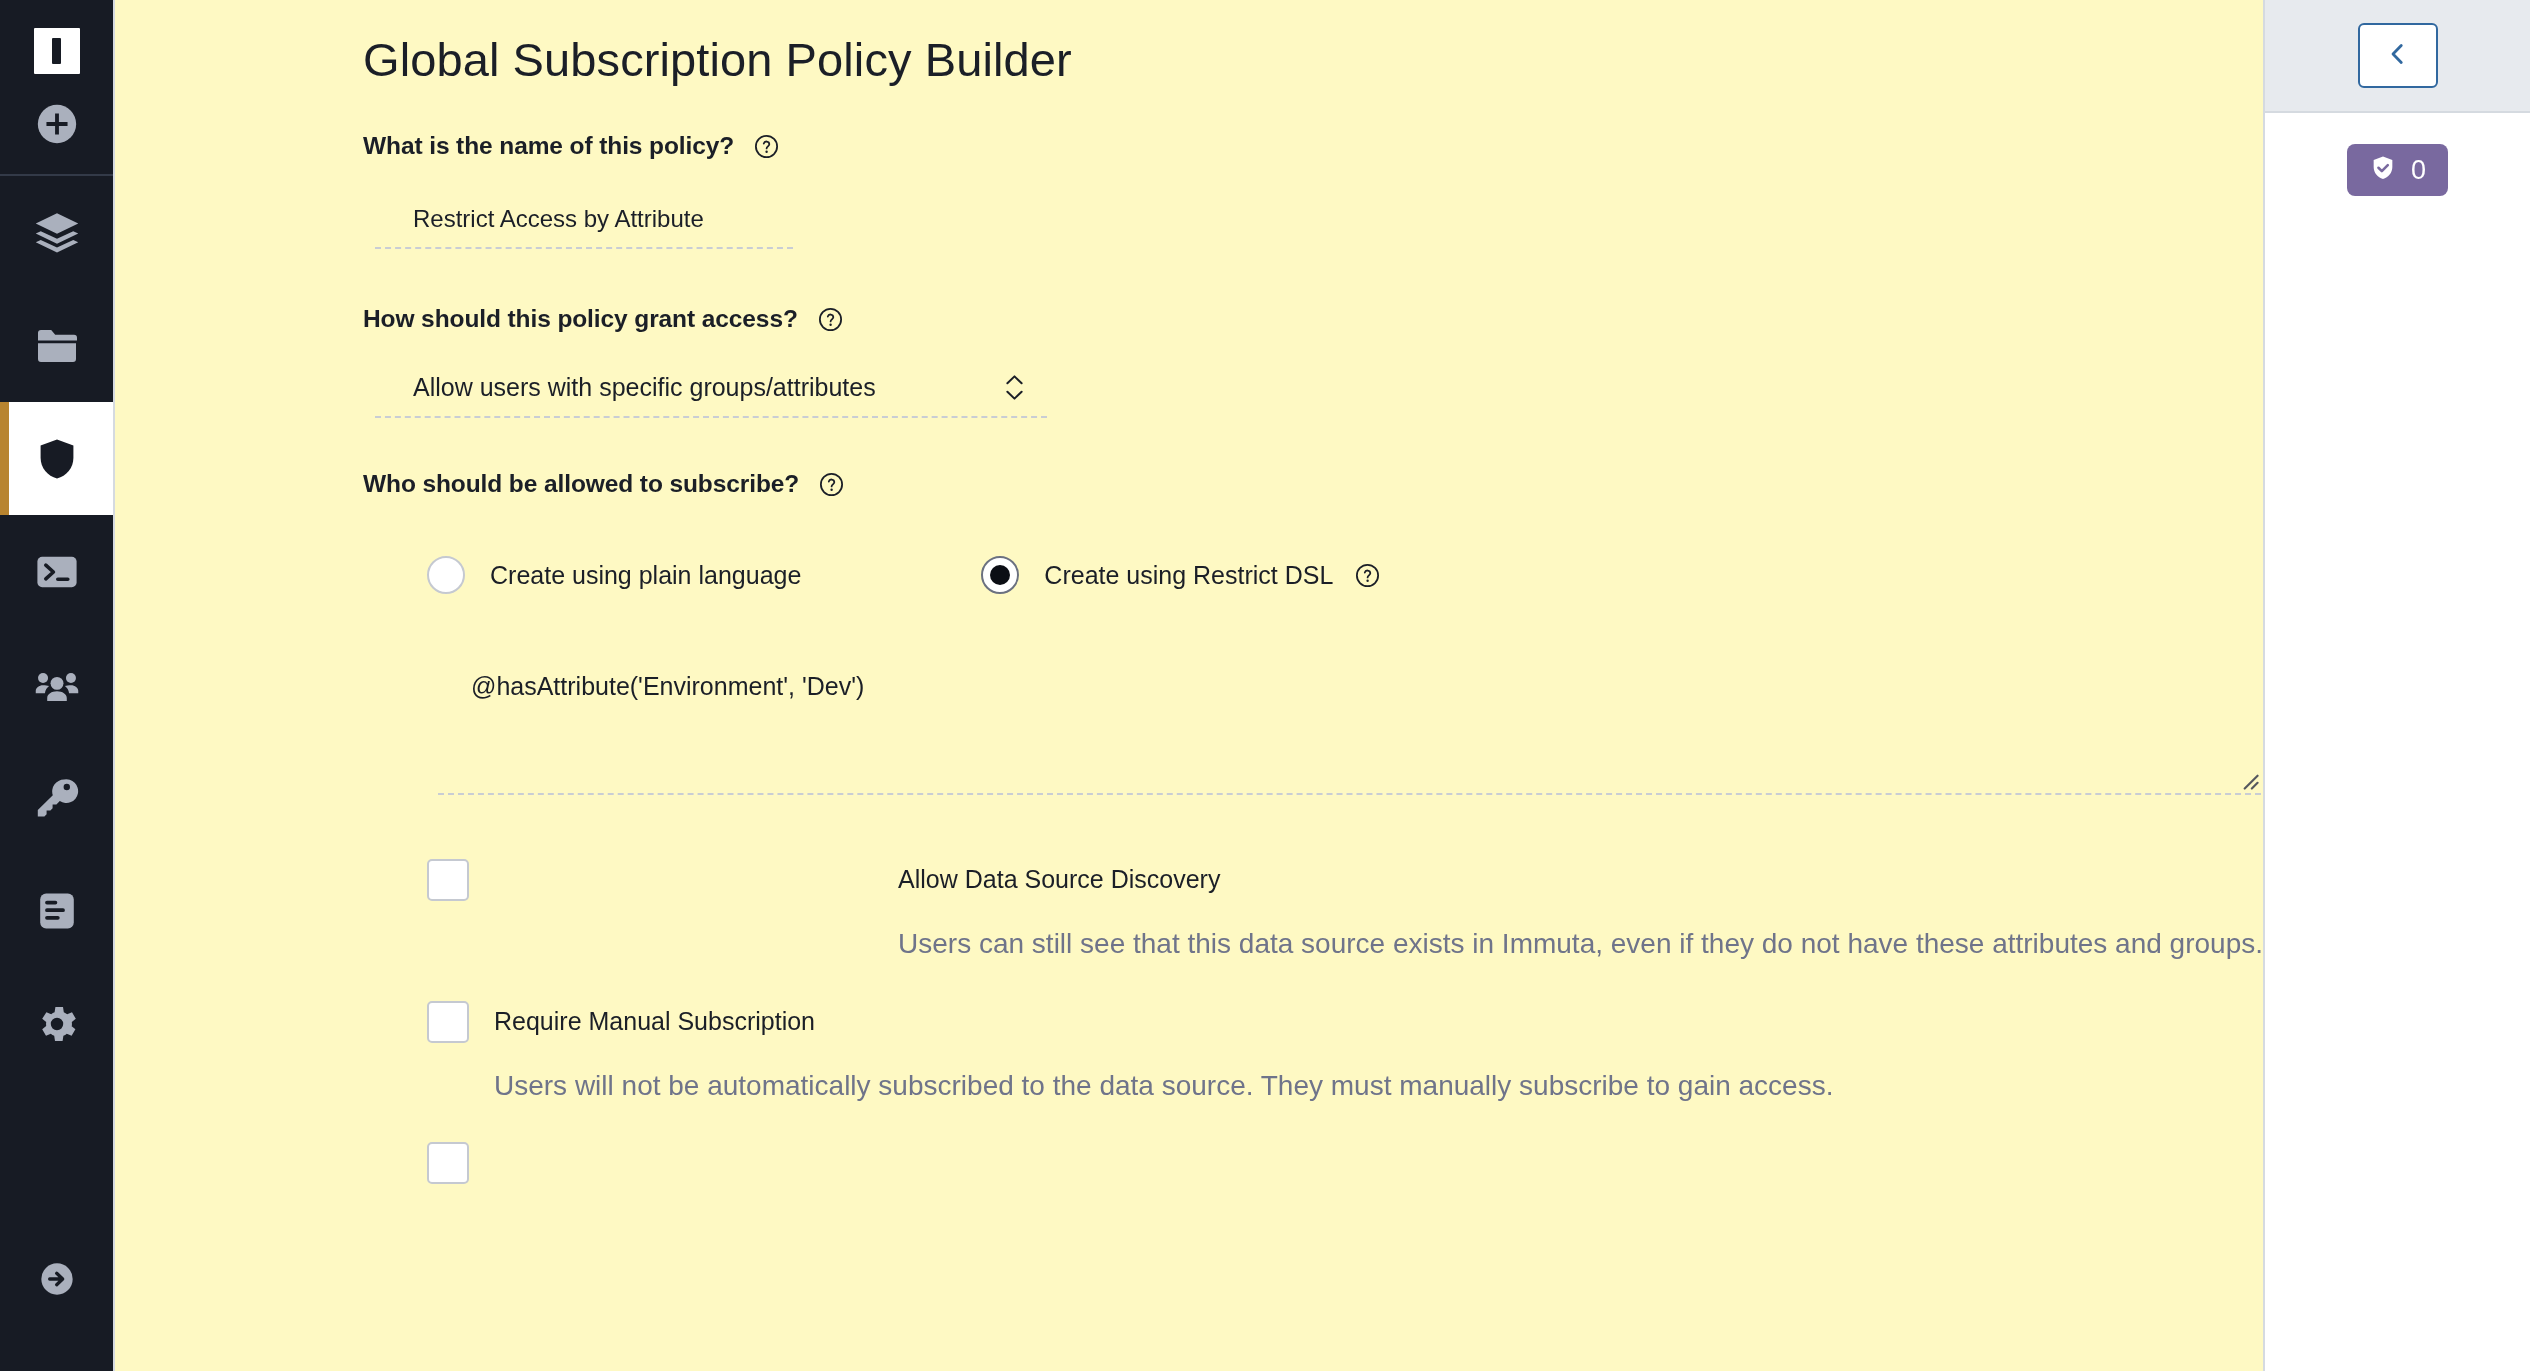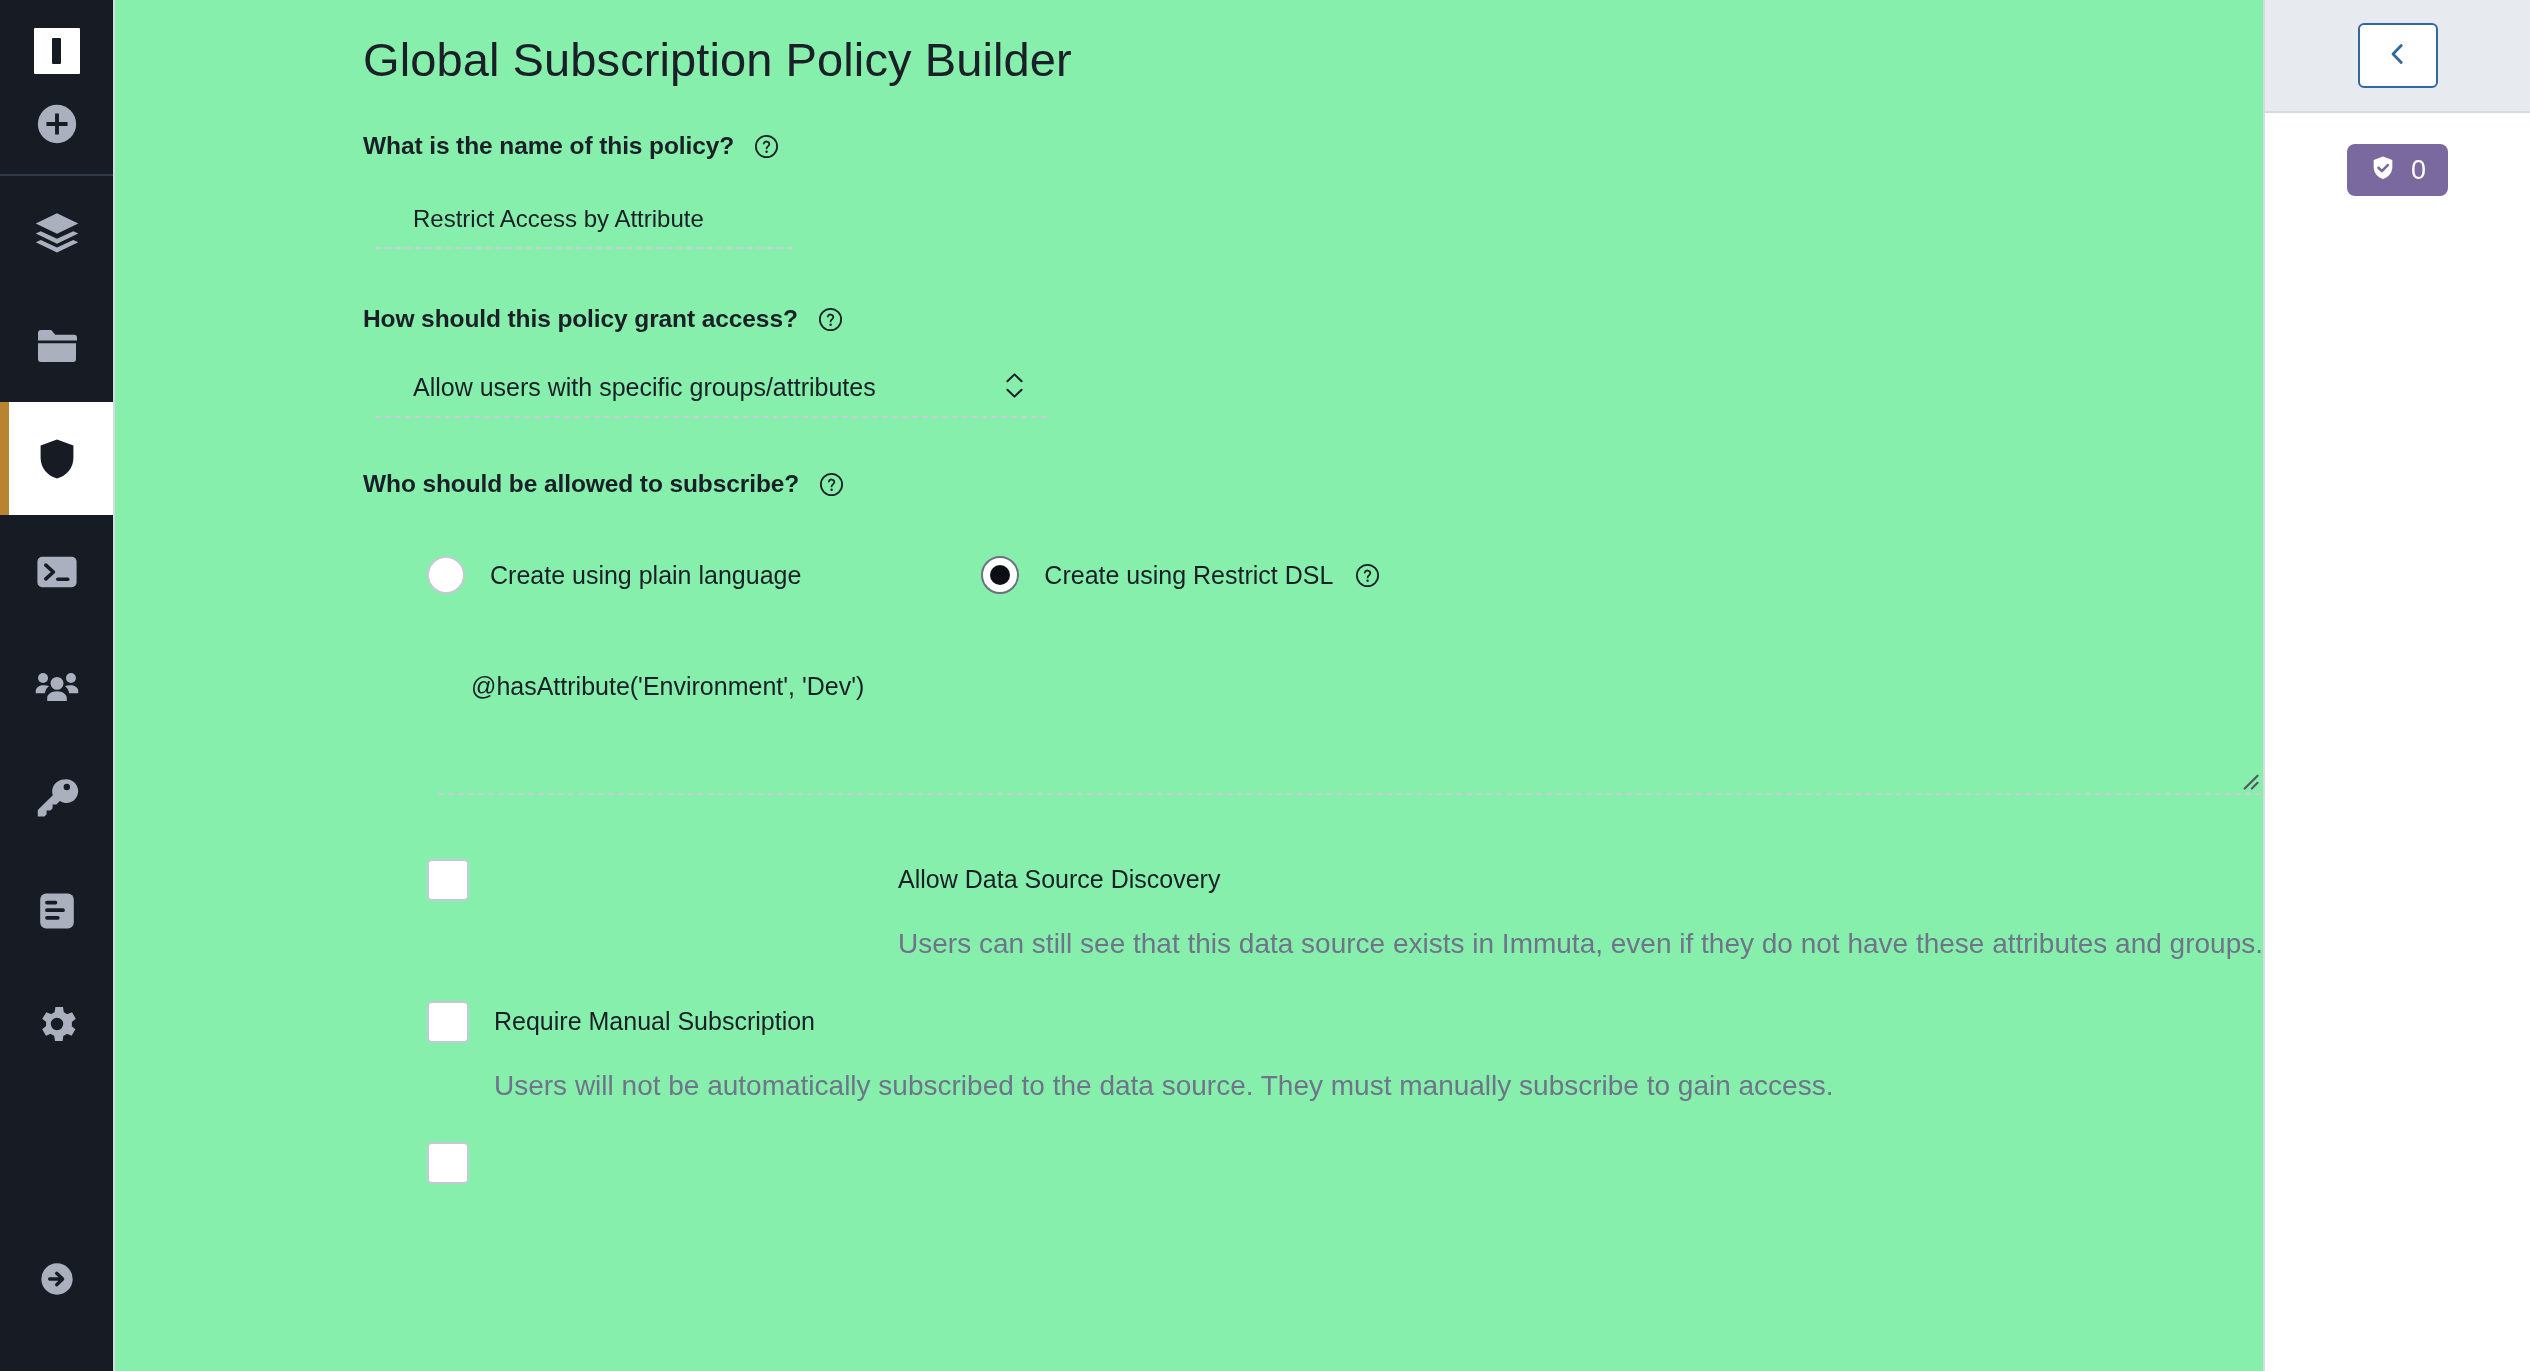--- a/index.html
+++ b/index.html
@@ -83,21 +83,21 @@
   .main-wrap {
     flex: 1 1 auto;
     height: 1371px;
     display: flex;
     min-width: 0;
   }
   .content {
     width: 2152px;
     flex: 0 0 2152px;
     height: 1371px;
-    background: #86efac;
+    background: #fef9c3;
     border-left: 2px solid #d5dae0;
     border-right: 2px solid #d5dae0;
     box-sizing: border-box;
     overflow: hidden;
     position: relative;
   }
   .page-title {
     font-size: 47px;
     font-weight: 400;
     color: #1b1f27;
@@ -144,21 +144,21 @@
     display: block;
   }
   #policy-name-input { width: 418px; margin: 35px 0 0 12px; }
 
   .select-row {
     position: relative;
     width: 672px;
     margin: 30px 0 0 12px;
     border-bottom: 2px dashed #c9cdd4;
     display: flex;
-    align-items: flex-start;
+    align-items: center;
     justify-content: space-between;
     padding: 10px 24px 14px 38px;
     box-sizing: border-box;
   }
   .select-row .sel-val {
     font-size: 25px;
     color: #1b1f27;
     white-space: nowrap;
   }
   .select-row .caret {

